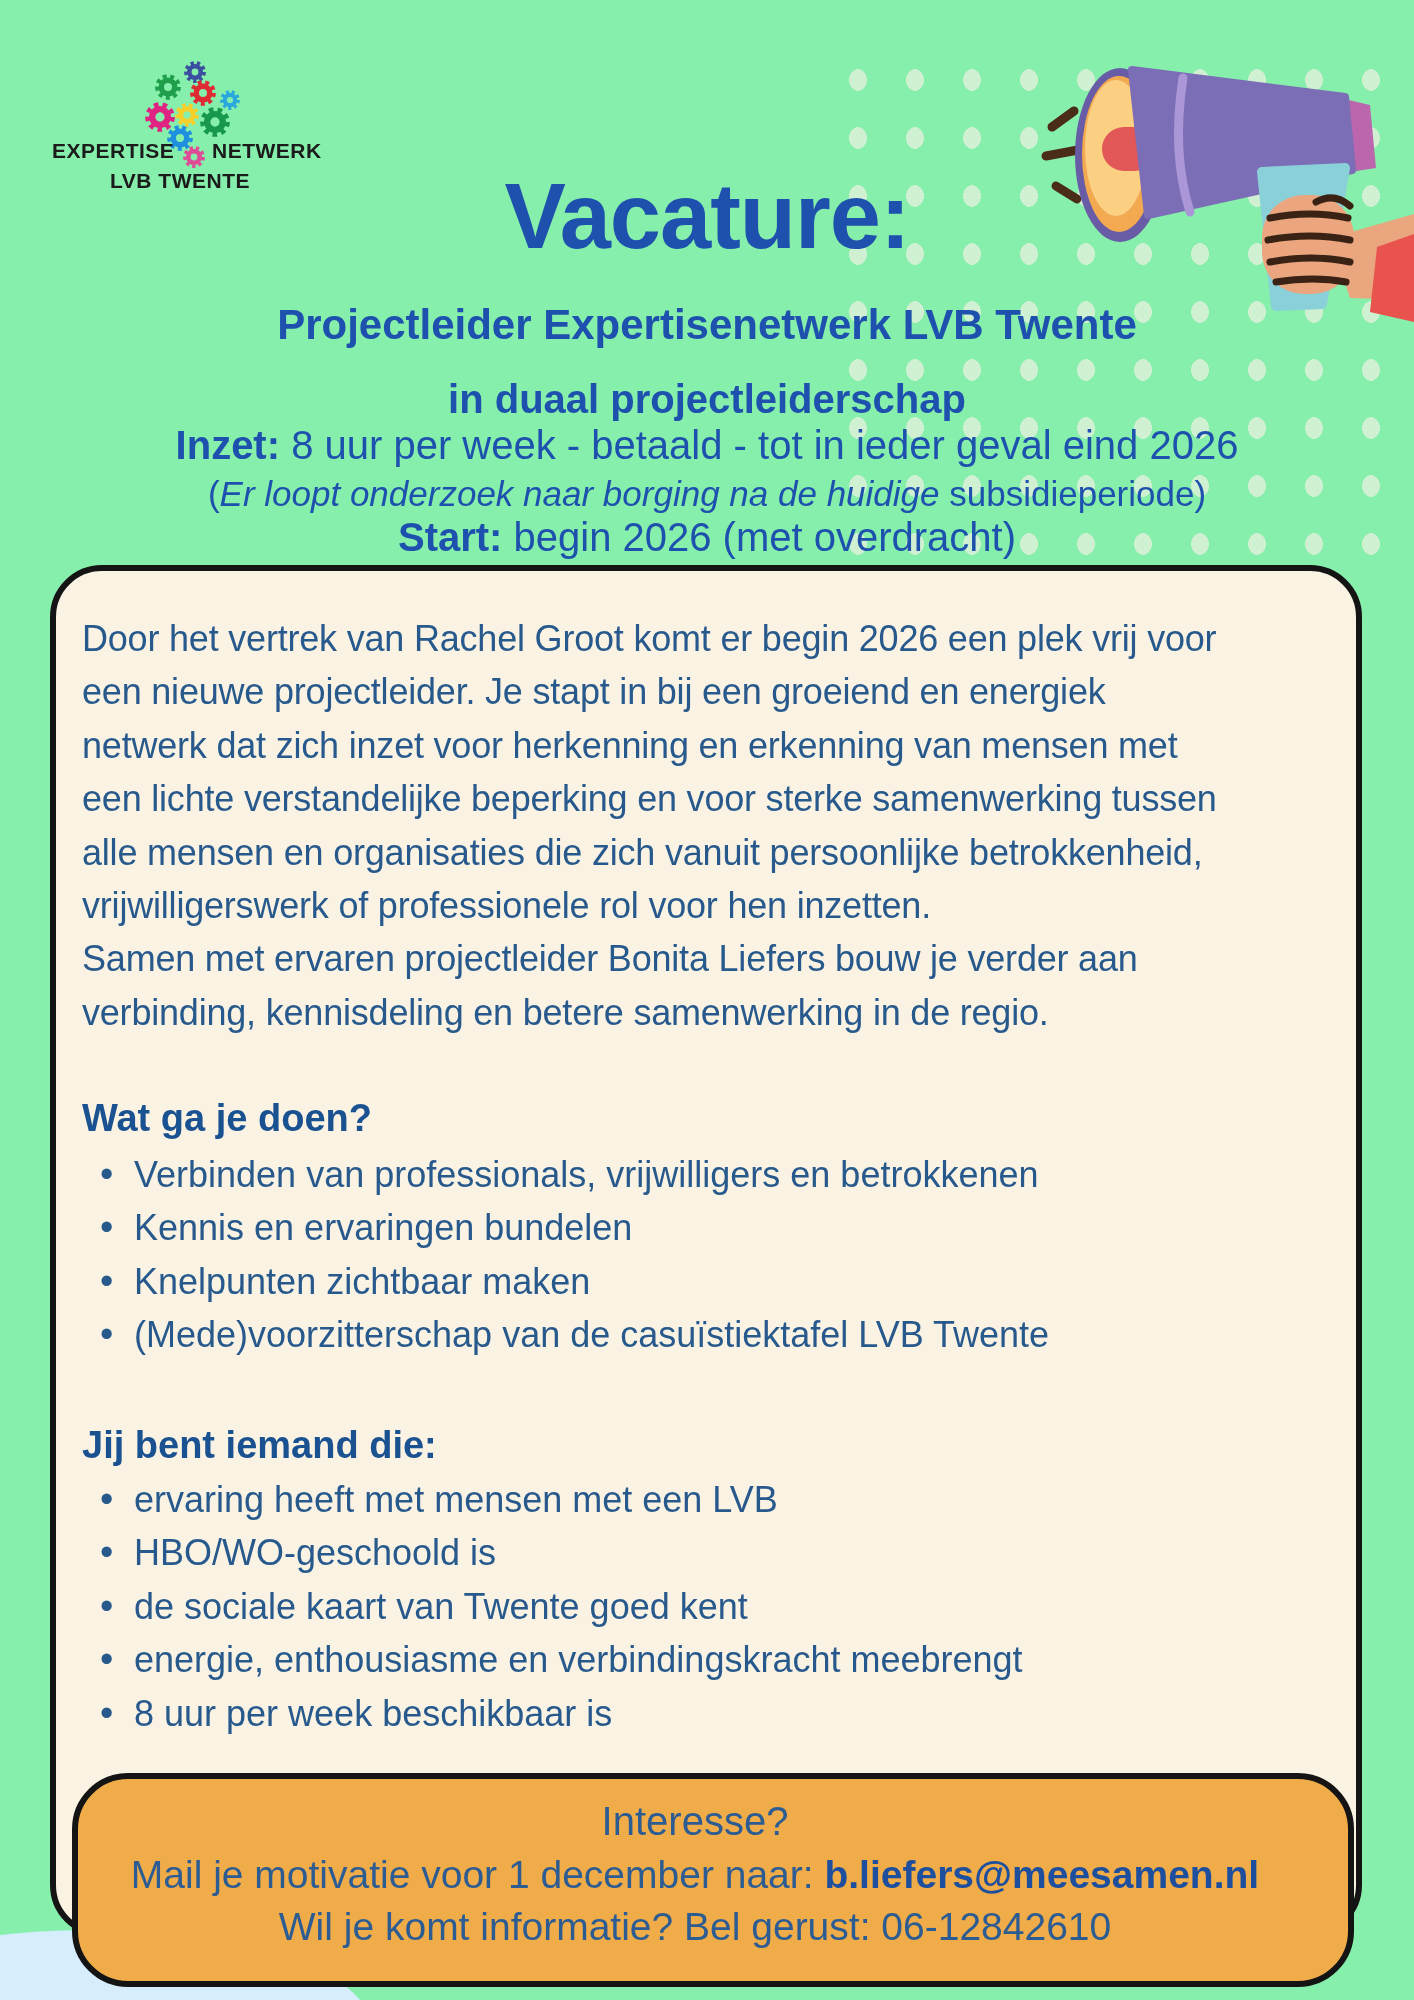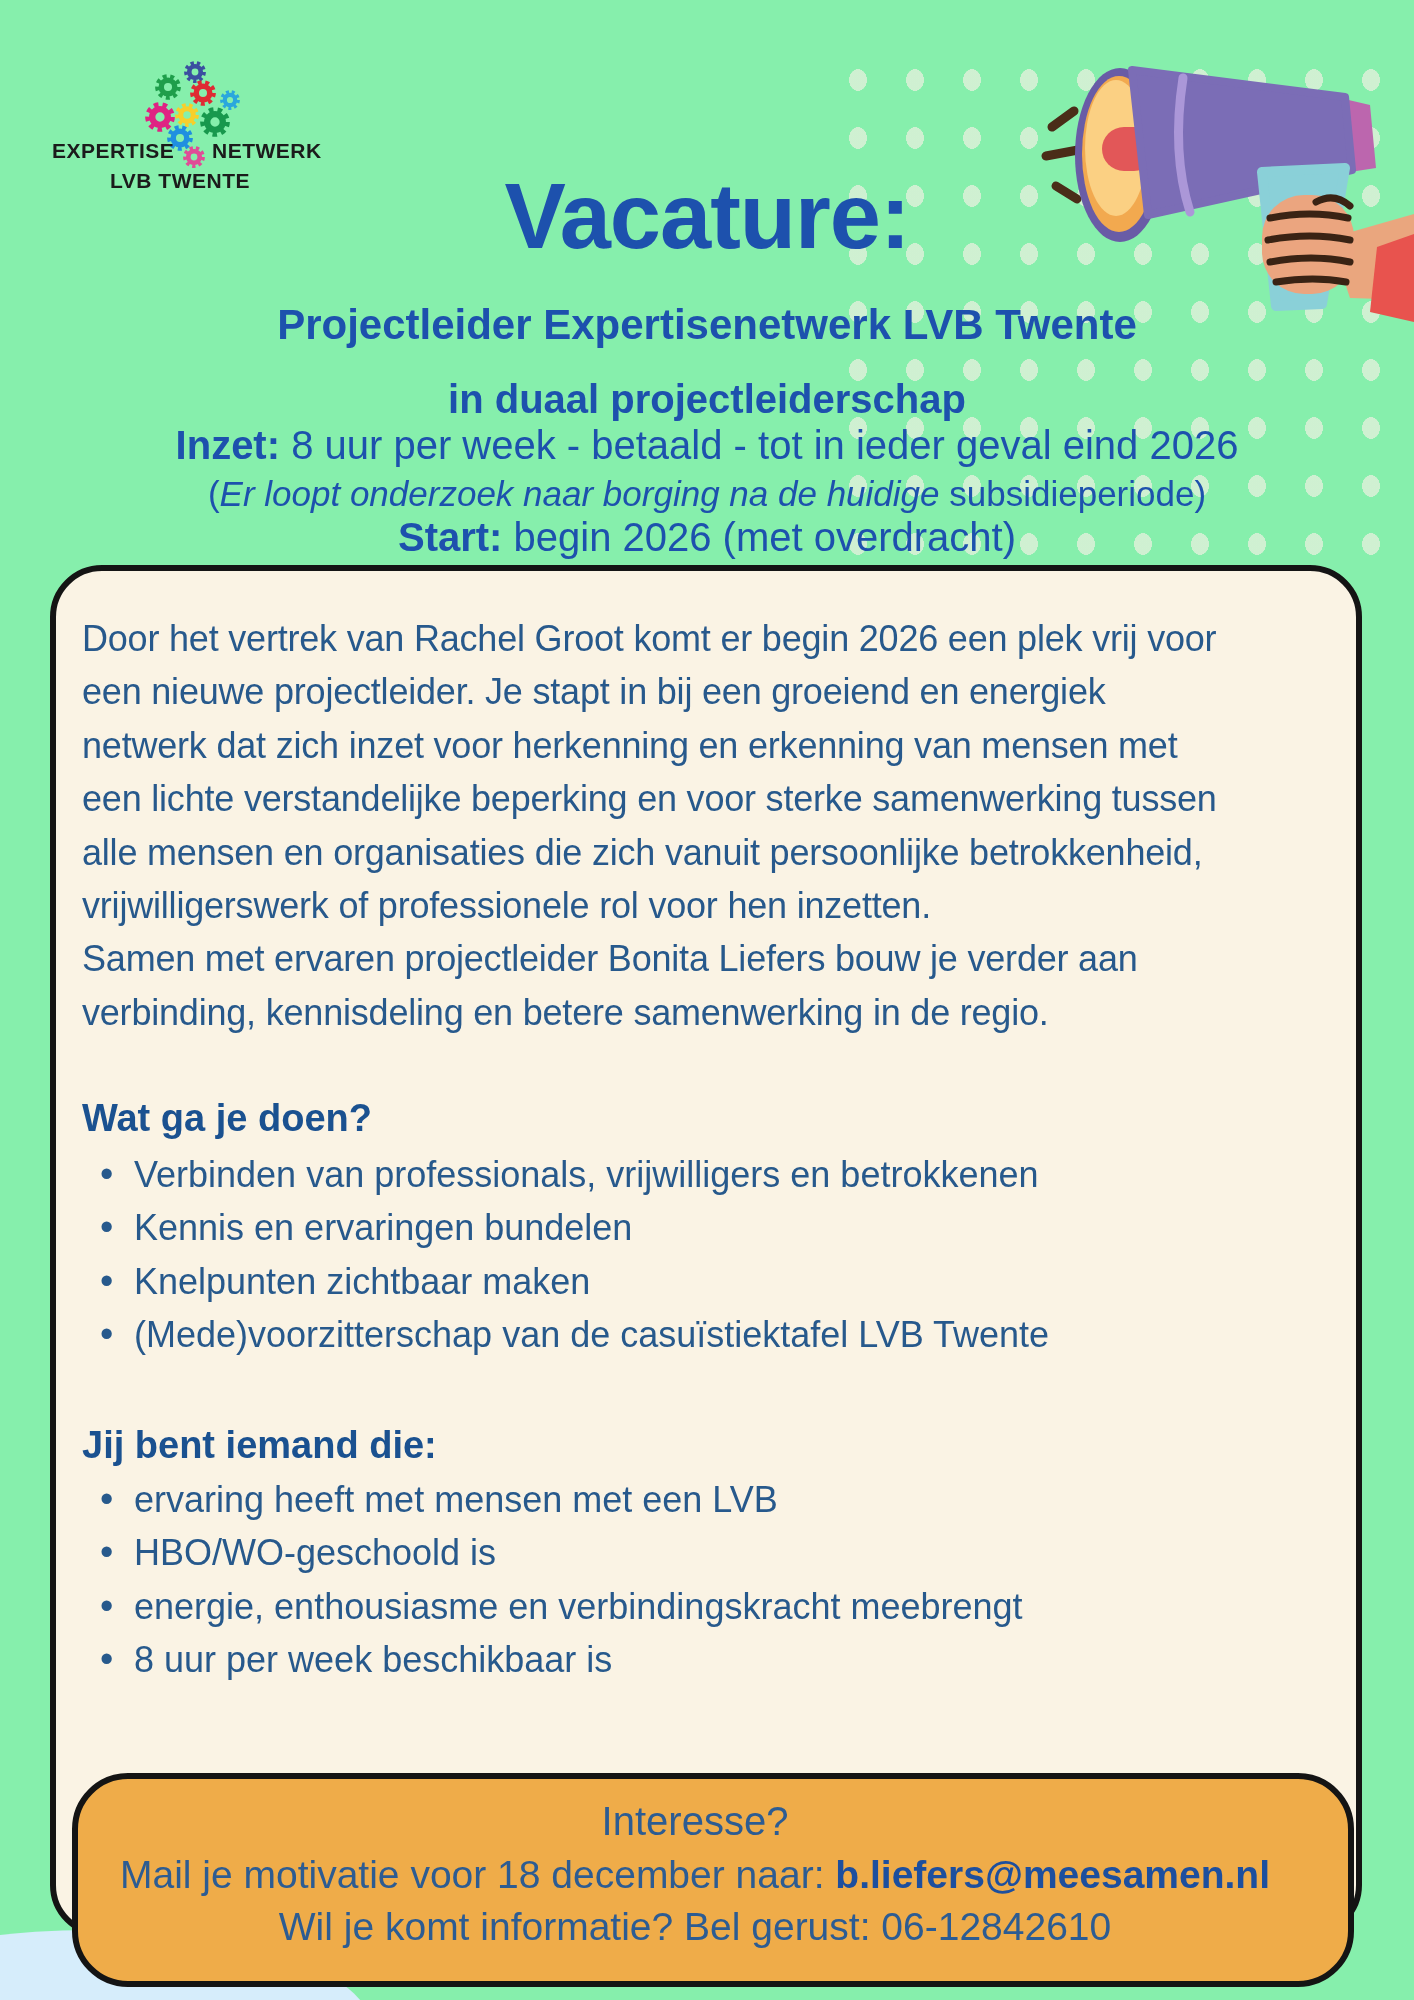--- a/index.html
+++ b/index.html
@@ -141,22 +141,23 @@
     <li>Verbinden van professionals, vrijwilligers en betrokkenen</li>
     <li>Kennis en ervaringen bundelen</li>
     <li>Knelpunten zichtbaar maken</li>
     <li>(Mede)voorzitterschap van de casuïstiektafel LVB Twente</li>
   </ul>
 
   <div class="sec-head" style="top:1419px;">Jij bent iemand die:</div>
   <ul class="blist" style="top:1473px;">
     <li>ervaring heeft met mensen met een LVB</li>
     <li>HBO/WO-geschoold is</li>
+    <li>de sociale kaart van Twente goed kent</li>
     <li>energie, enthousiasme en verbindingskracht meebrengt</li>
     <li>8 uur per week beschikbaar is</li>
   </ul>
 
   <div class="contact"></div>
   <div class="cline c1">Interesse?</div>
-  <div class="cline c2"><span>Mail je motivatie voor 18 december naar: </span><a class="email" href="#">b.liefers@meesamen.nl</a></div>
+  <div class="cline c2"><span>Mail je motivatie voor 1 december naar: </span><a class="email" href="#">b.liefers@meesamen.nl</a></div>
   <div class="cline c3"><span>Wil je komt informatie? Bel gerust: </span><span>06-12842610</span></div>
 
 </div>
 
 </body></html>

